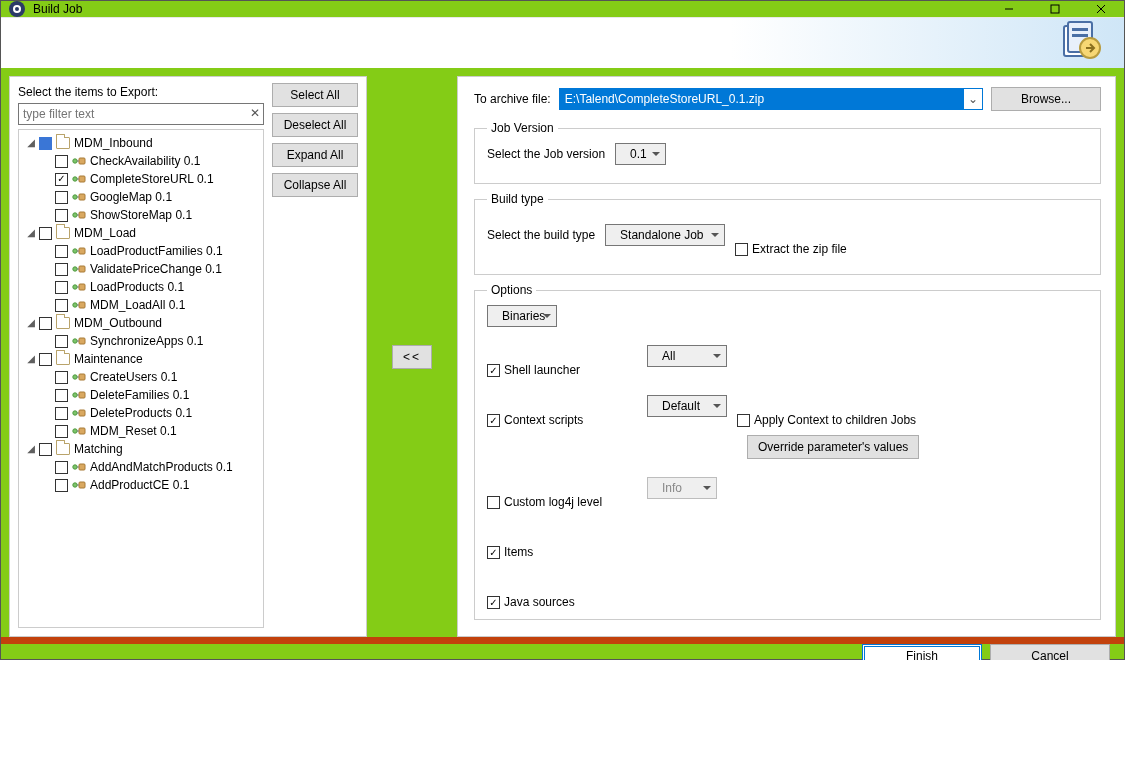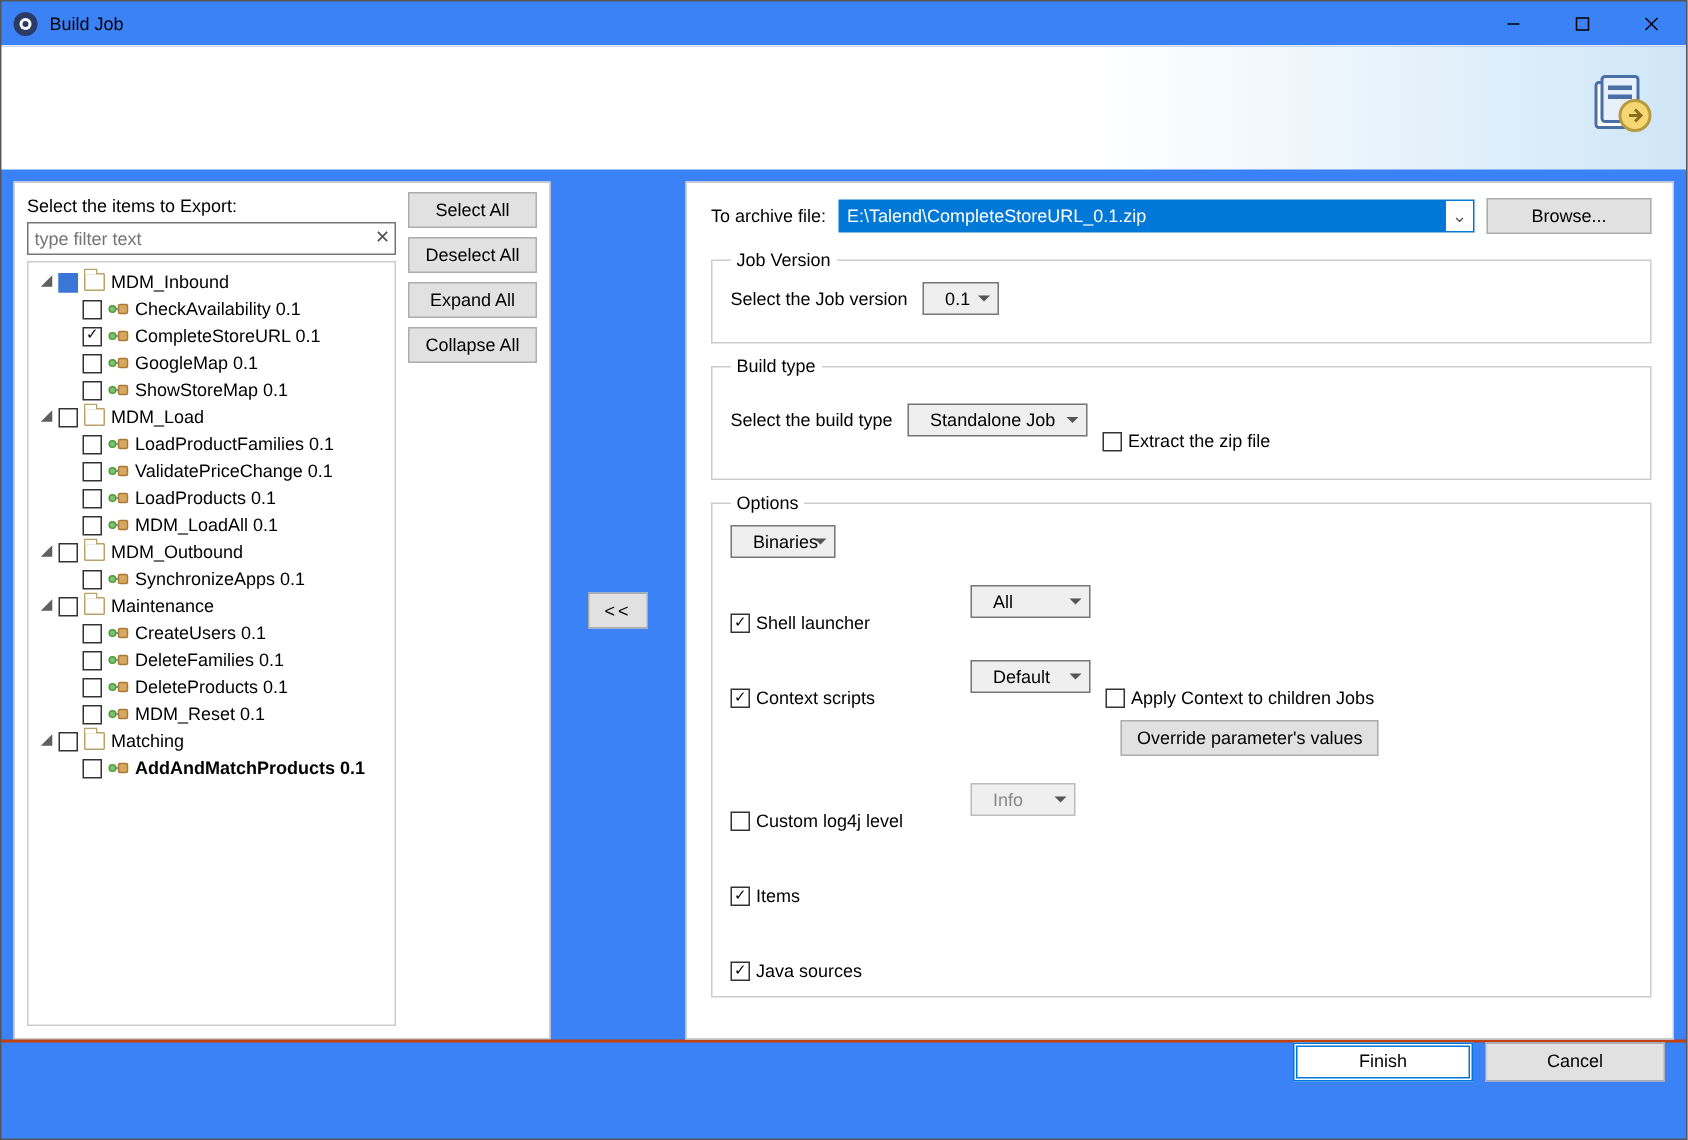--- a/index.html
+++ b/index.html
@@ -1,17 +1,17 @@
 <!DOCTYPE html>
 <html><head>
 <meta charset="utf-8">
 <style>
   * { box-sizing: border-box; font-family: "Segoe UI", Tahoma, sans-serif; font-size: 12px; }
   body { margin: 0; background: #fff; }
-  .window { width: 1125px; height: 760px; border: 1px solid #555; display: flex; flex-direction: column; background:#3b82f6; }
+  .window { width: 1125px; height: 660px; border: 1px solid #555; display: flex; flex-direction: column; background:#84cc16; }
   .titlebar { height: 30px; display: flex; align-items: center; padding: 0 0 0 8px; border-bottom: 1px solid #e8e8e8; }
   .titlebar .icon { width: 16px; height: 16px; border-radius: 50%; background: #2b3a67; display:inline-flex; align-items:center; justify-content:center; margin-right:8px;}
   .titlebar .icon svg { width:10px;height:10px; }
   .titlebar .title { flex: 1; }
   .winbtns { display:flex; height:100%; }
   .winbtn { width:46px; display:flex; align-items:center; justify-content:center; }
   .banner { height: 82px; background: linear-gradient(to right, #ffffff, #ffffff 65%, #cfe6f7); display:flex; justify-content:flex-end; align-items:center; padding-right:20px; border-bottom:0; }
   .banner svg { width:50px; height:50px; }
   .content { flex:1; display:flex; padding: 8px 8px 0 8px; gap: 0; align-items:stretch;justify-content:space-between; }
   .left-pane { width: 358px; border:1px solid #ccc; background:#fff; padding:6px 8px 8px 8px; display:flex; gap:8px; }
@@ -45,21 +45,21 @@
   .browse { width:110px; }
   fieldset { border:1px solid #ccc; margin:0 0 8px 0; padding:8px 12px 10px 12px; }
   legend { padding:0 4px; color:#000; }
   .sel { border:1px solid #767676; background:#efefef; height:22px; padding:0 18px 0 14px; display:inline-flex; align-items:center; cursor:pointer; position:relative;}
   .sel::after { content:""; position:absolute; right:5px; top:8px; border:4px solid transparent; border-top-color:#555; }
   .sel.disabled { color:#888; background:#efefef; border-color:#bdbdbd; }
   .field-row { display:flex; align-items:center; gap:10px; margin-bottom:8px; }
   .chk { width:13px; height:13px; border:1px solid #333; display:inline-flex; align-items:center; justify-content:center; font-size:10px; background:#fff; margin-right:4px; flex-shrink:0;}
   .chk.checked::after { content:"✓"; }
   .opt-grid .field-row .label-col{ width:150px; display:inline-flex; align-items:center;}
-  .footer { height:66px; border-top:2px solid #c2410c; display:flex; justify-content:flex-end; align-items:flex-start; gap:8px; padding: 0 14px; }
+  .footer { height:66px; border-top:7px solid #c2410c; display:flex; justify-content:flex-end; align-items:flex-start; gap:8px; padding: 0 14px; }
   .fbtn { width:120px; height:26px; border:1px solid #adadad; background:#e1e1e1; padding:4px 6px; text-align:center; cursor:pointer;}
   .fbtn.primary { border:1px solid #0078d7; background:#fff; outline:1px solid #0078d7; outline-offset:-3px;}
   label.inline { display:inline-flex; align-items:center; cursor:pointer;margin-top:28px;}
 </style>
 </head>
 <body>
 
 <div class="window">
   <div class="titlebar">
     <span class="icon">
@@ -297,32 +297,44 @@
                     </span>
                     <span>MDM_Reset 0.1</span>
                   </li>
                 </ul>
               </li>
               <li class="group">
                 <span class="tw">◢</span>
                 <span class="cb"></span>
                 <span class="foldericon"></span>
                 <span>Matching</span>
-                <ul style="width: 100%; font-weight: bold;">
+                <ul style="width: 100%;">
                   <li>
                     <span class="tw"></span>
                     <span class="cb"></span>
                     <span class="jobicon">
                       <svg viewBox="0 0 14 12">
                         <circle cx="3" cy="6" r="2.2" fill="#7cc46b" stroke="#4f9a3f"></circle>
                         <rect x="7" y="3" width="6" height="6" rx="1" fill="#d9a860" stroke="#a87a36"></rect>
                         <line x1="5" y1="6" x2="7" y2="6" stroke="#777"></line>
                       </svg>
                     </span>
                     <span>AddAndMatchProducts 0.1</span>
+                  </li>
+                  <li>
+                    <span class="tw"></span>
+                    <span class="cb"></span>
+                    <span class="jobicon">
+                      <svg viewBox="0 0 14 12">
+                        <circle cx="3" cy="6" r="2.2" fill="#7cc46b" stroke="#4f9a3f"></circle>
+                        <rect x="7" y="3" width="6" height="6" rx="1" fill="#d9a860" stroke="#a87a36"></rect>
+                        <line x1="5" y1="6" x2="7" y2="6" stroke="#777"></line>
+                      </svg>
+                    </span>
+                    <span>AddProductCE 0.1</span>
                   </li>
                 </ul>
               </li>
             </ul>
           </div>
       </div>
       <div class="btncol">
         <div class="btn">Select All</div>
         <div class="btn">Deselect All</div>
         <div class="btn">Expand All</div>

